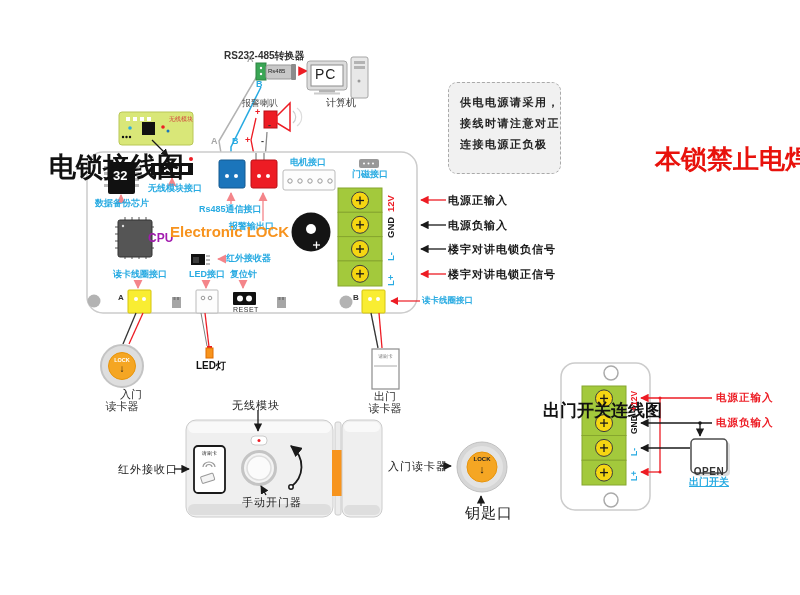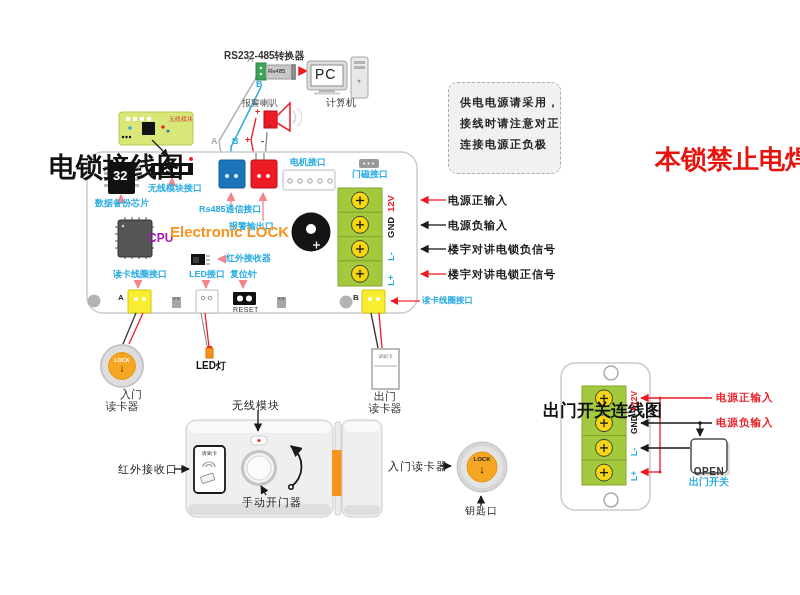--- a/index.html
+++ b/index.html
@@ -408,25 +408,25 @@
 <div class="lbl ctr" style="left:366px;top:390px;width:38px;font-size:11px;color:#333;">出门</div>
 <div class="lbl ctr" style="left:366px;top:402px;width:38px;font-size:11px;color:#333;">读卡器</div>
 
 <div class="lbl" style="left:232px;top:399px;font-size:11px;color:#222;letter-spacing:1px;">无线模块</div>
 <div class="lbl" style="left:118px;top:463px;font-size:11px;color:#222;letter-spacing:1px;">红外接收口</div>
 <div class="lbl ctr" style="left:195px;top:450px;width:29px;font-size:6px;color:#333;transform:scale(0.85);">请刷卡</div>
 <div class="lbl" style="left:242px;top:496px;font-size:11px;color:#222;letter-spacing:1px;">手动开门器</div>
 <div class="lbl" style="left:388px;top:460px;font-size:11px;color:#222;letter-spacing:1px;">入门读卡器</div>
 <div class="lbl ctr" style="left:468px;top:456px;width:28px;font-size:6px;font-weight:bold;color:#222;">LOCK</div>
 <div class="lbl ctr" style="left:468px;top:463px;width:28px;font-size:11px;font-weight:bold;color:#111;">↓</div>
-<div class="lbl" style="left:465px;top:505px;font-size:10px;color:#222;letter-spacing:1px;text-align:right;">钥匙口</div>
+<div class="lbl" style="left:465px;top:505px;font-size:15px;color:#222;letter-spacing:1px;text-align:right;">钥匙口</div>
 
 <div class="lbl vert" style="left:543px;top:375px;width:19px;font-size:17px;line-height:18.5px;color:#111;margin-top:27px;">出门开关连线图</div>
 <div class="lbl rot c-red" style="left:639px;top:401px;font-size:8.5px;">+12V</div>
 <div class="lbl rot" style="left:639px;top:424px;font-size:8.5px;color:#1a1a1a;">GND</div>
 <div class="lbl rot c-blue" style="left:639px;top:446px;font-size:8.5px;">L-</div>
 <div class="lbl rot c-blue" style="left:639px;top:471px;font-size:8.5px;">L+</div>
 <div class="lbl c-red" style="left:716px;top:392px;font-size:10.5px;font-weight:bold;letter-spacing:1px;">电源正输入</div>
 <div class="lbl c-red" style="left:716px;top:417px;font-size:10.5px;font-weight:bold;letter-spacing:1px;">电源负输入</div>
 <div class="lbl ctr" style="left:691px;top:426px;width:36px;font-size:10px;font-weight:bold;color:#333;letter-spacing:0.5px;margin-top:40px;">OPEN</div>
-<div class="lbl c-blue" style="left:689px;top:476px;font-size:10px;font-weight:bold;">出门开关</div>
+<div class="lbl c-blue" style="left:689px;top:476px;font-size:10px;font-weight:bold;text-decoration:underline;">出门开关</div>
 
 </div>
 
 </body></html>

